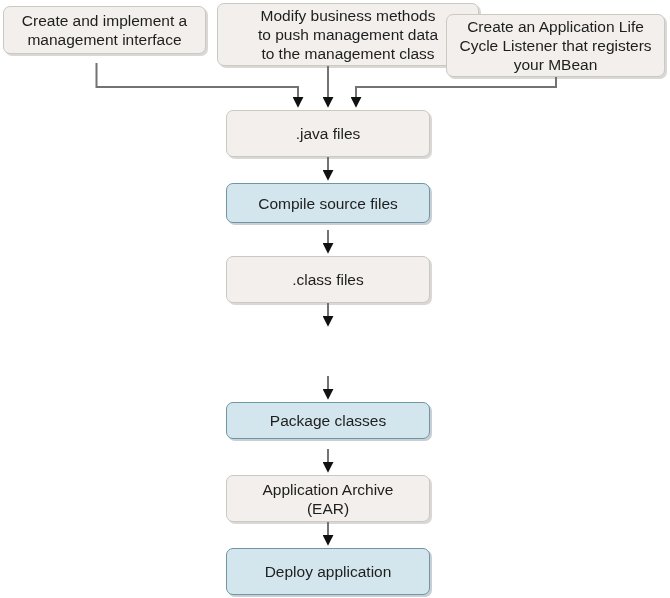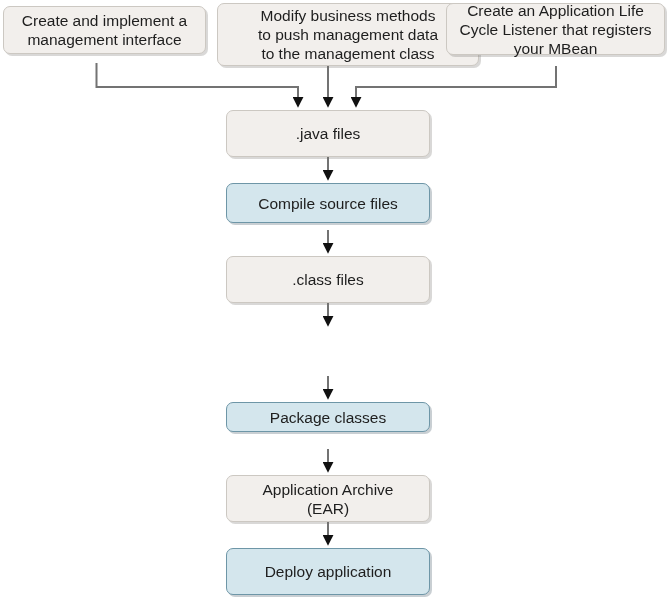--- a/index.html
+++ b/index.html
@@ -72,36 +72,36 @@
 
   <div class="box artifact" style="left:3px; top:6px; width:203px; height:48px;align-items:center;">
     <span class="label">Create and implement a
 management interface</span>
   </div>
   <div class="box artifact" style="left:217px; top:3px; width:262px; height:63px;">
     <span class="label">Modify business methods
 to push management data
 to the management class</span>
   </div>
-  <div class="box artifact" style="left:446px; top:3px; width:219px; height:52px;">
+  <div class="box artifact" style="left:446px; top:14px; width:219px; height:63px;">
     <span class="label">Create an Application Life
 Cycle Listener that registers
 your MBean</span>
   </div>
 
   <div class="box artifact" style="left:226px; top:110px; width:204px; height:47px;">
     <span class="label">.java files</span>
   </div>
   <div class="box process" style="left:226px; top:183px; width:204px; height:40px;">
     <span class="label">Compile source files</span>
   </div>
   <div class="box artifact" style="left:226px; top:256px; width:204px; height:47px;">
     <span class="label">.class files</span>
   </div>
-  <div class="box process" style="left:226px; top:402px; width:204px; height:30px;">
+  <div class="box process" style="left:226px; top:402px; width:204px; height:37px;">
     <span class="label">Package classes</span>
   </div>
   <div class="box artifact" style="left:226px; top:475px; width:204px; height:47px;">
     <span class="label">Application Archive
 (EAR)</span>
   </div>
   <div class="box process" style="left:226px; top:548px; width:204px; height:47px;">
     <span class="label">Deploy application</span>
   </div>
 

